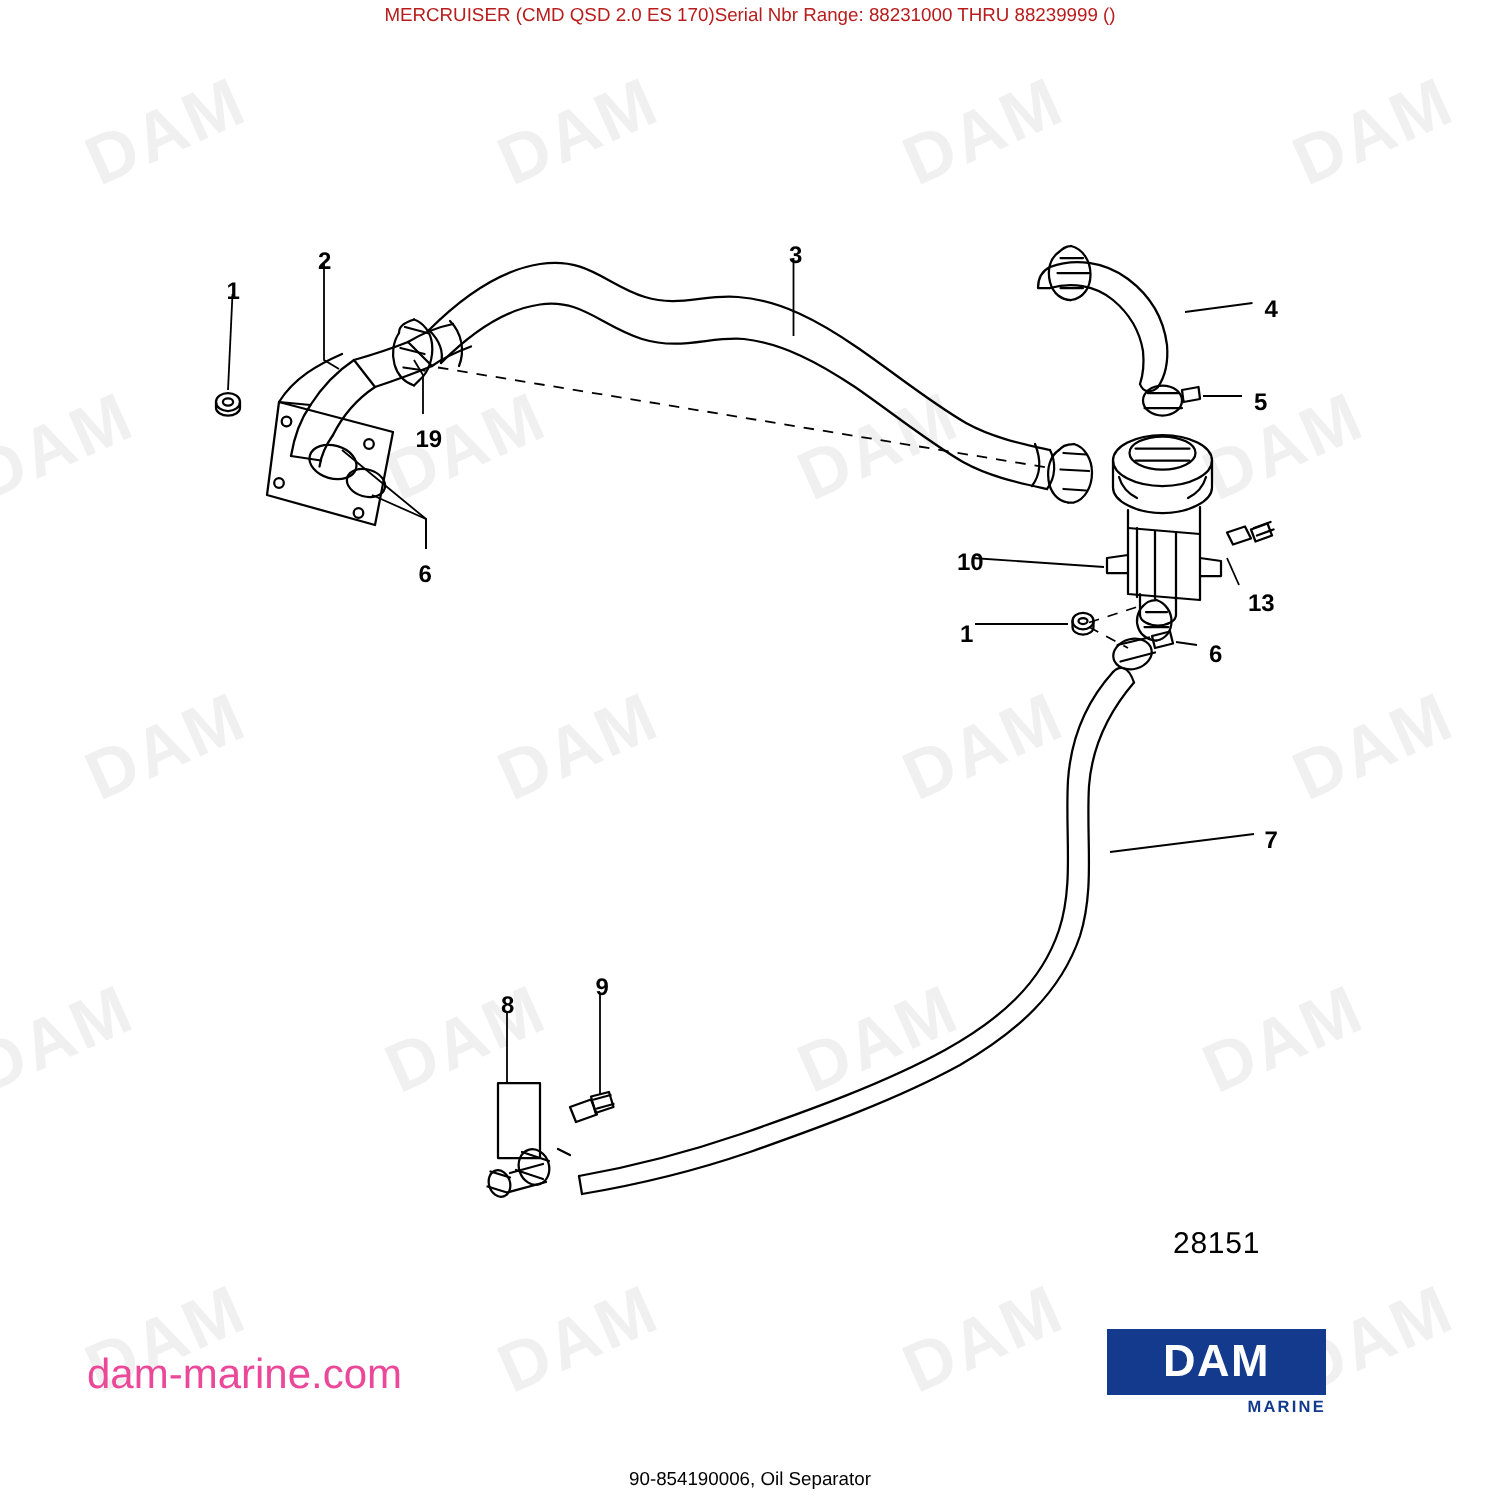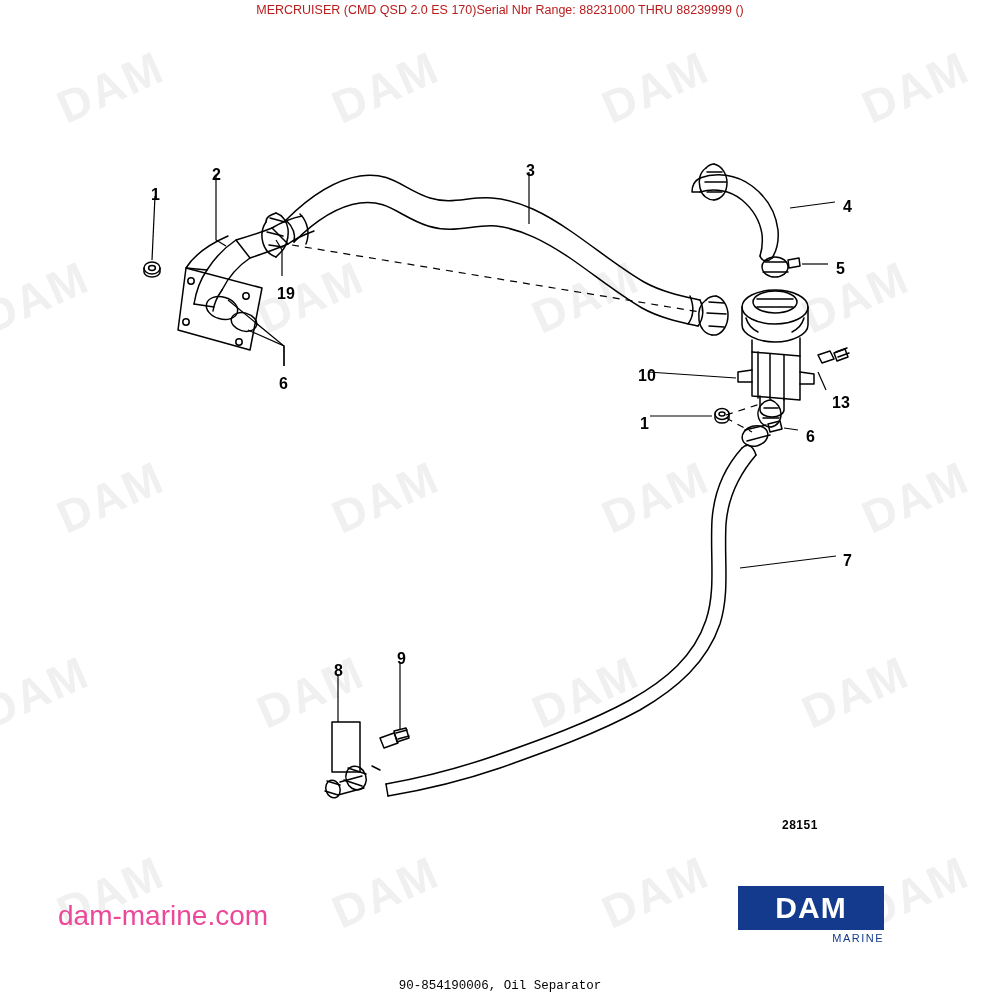--- a/index.html
+++ b/index.html
@@ -34,28 +34,27 @@
   }
   .footer-title {
     position: absolute;
     bottom: 7px;
     left: 0;
     width: 1000px;
     text-align: center;
     font-size: 12.5px;
     color: #000;
     white-space: nowrap;
-    font-family: Liberation Mono, monospace;
   }
   .drawing-number {
     position: absolute;
     left: 782px;
     top: 818px;
-    font-size: 12px;
-    font-weight: bold;
+    font-size: 20px;
+    font-weight: normal;
     letter-spacing: 0.5px;
   }
   .site-link {
     position: absolute;
     left: 58px;
     top: 900px;
     font-size: 28px;
     color: #ec4899;
     text-decoration: none;
   }
@@ -74,21 +73,21 @@
     align-items: center;
     justify-content: center;
   }
   .logo-sub {
     position: absolute;
     left: 738px;
     top: 932px;
     width: 146px;
     text-align: right;
     font-size: 11px;
-    font-weight: normal;
+    font-weight: bold;
     color: #133a8c;
     letter-spacing: 1.5px;
   }
   .wm {
     position: absolute;
     font-size: 46px;
     font-weight: bold;
     color: #f0f0f0;
     letter-spacing: 2px;
     transform: rotate(-24deg);

